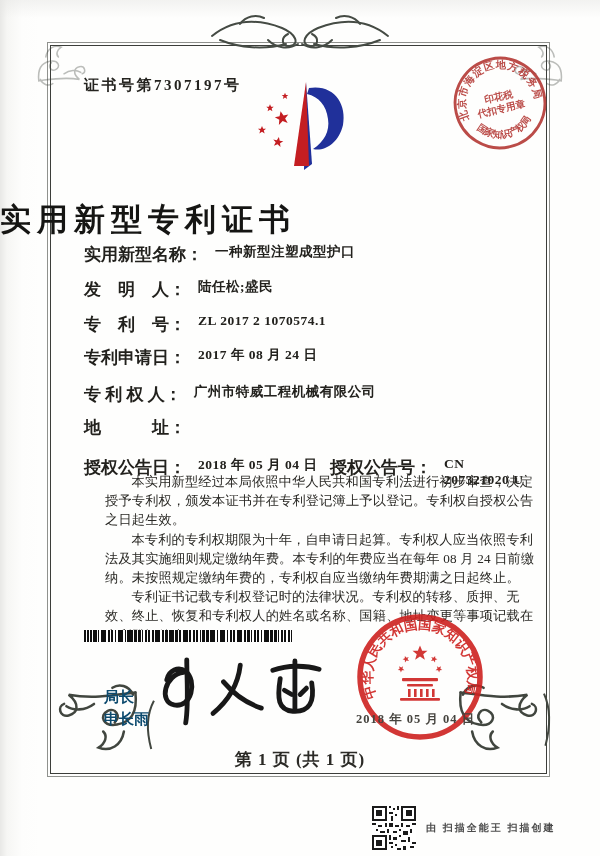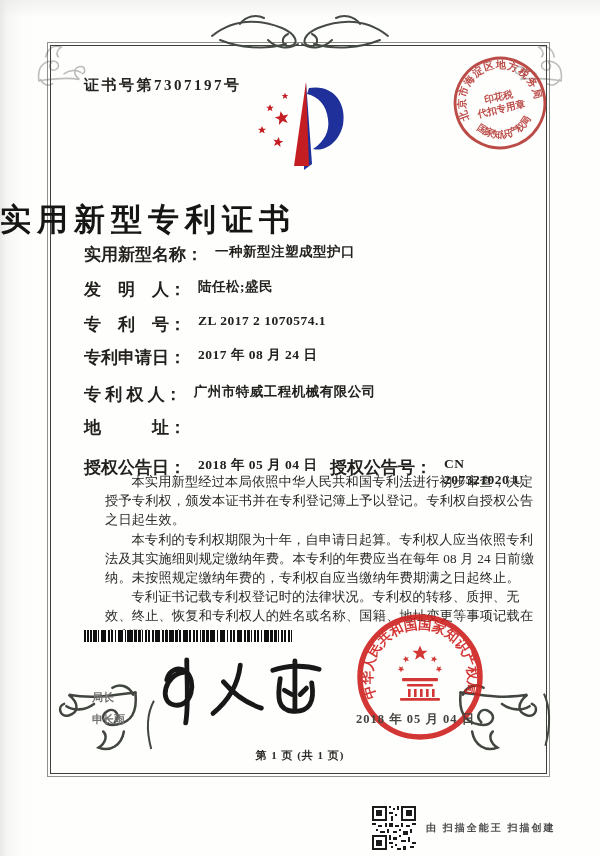--- a/index.html
+++ b/index.html
@@ -55,33 +55,33 @@
 
   .barcode{
     position:absolute;left:84px;top:630px;width:208px;height:12px;
     background:
       repeating-linear-gradient(90deg,#101010 0 1.6px,rgba(0,0,0,0) 1.6px 3.4px),
       repeating-linear-gradient(90deg,#101010 0 1px,rgba(0,0,0,0) 1px 6.2px),
       repeating-linear-gradient(90deg,#101010 0 2.2px,rgba(0,0,0,0) 2.2px 9.1px);
     background-color:#fff;
   }
 
-  .director{position:absolute;left:92px;top:686px;font-size:11px;font-weight:700;color:#737373;}
+  .director{position:absolute;left:104px;top:686px;font-size:15px;font-weight:700;color:#0c4a6e;}
   .director div{line-height:22px;}
   .signature{position:absolute;left:150px;top:655px;width:210px;height:80px;}
 
   .seal{position:absolute;left:350px;top:607px;width:140px;height:140px;z-index:3;}
   .seal-date{
     position:absolute;left:356px;top:711px;width:136px;z-index:4;
     font-size:12.5px;font-weight:700;color:#46443f;letter-spacing:1px;white-space:nowrap;
   }
 
   .page-footer{
     position:absolute;left:0;top:748px;width:600px;text-align:center;
-    font-size:11px;font-weight:600;color:#2b2a26;letter-spacing:1px;
+    font-size:17px;font-weight:600;color:#2b2a26;letter-spacing:1px;
   }
 
   .scan-mark{position:absolute;left:372px;top:806px;display:flex;align-items:center;}
   .qr{width:44px;height:44px;}
   .scan-text{margin-left:10px;font-size:10px;font-weight:600;color:#4c4c4c;letter-spacing:2px;
     font-family:"Liberation Sans","DejaVu Sans",sans-serif;}
 </style>
 </head>
 <body>
 

